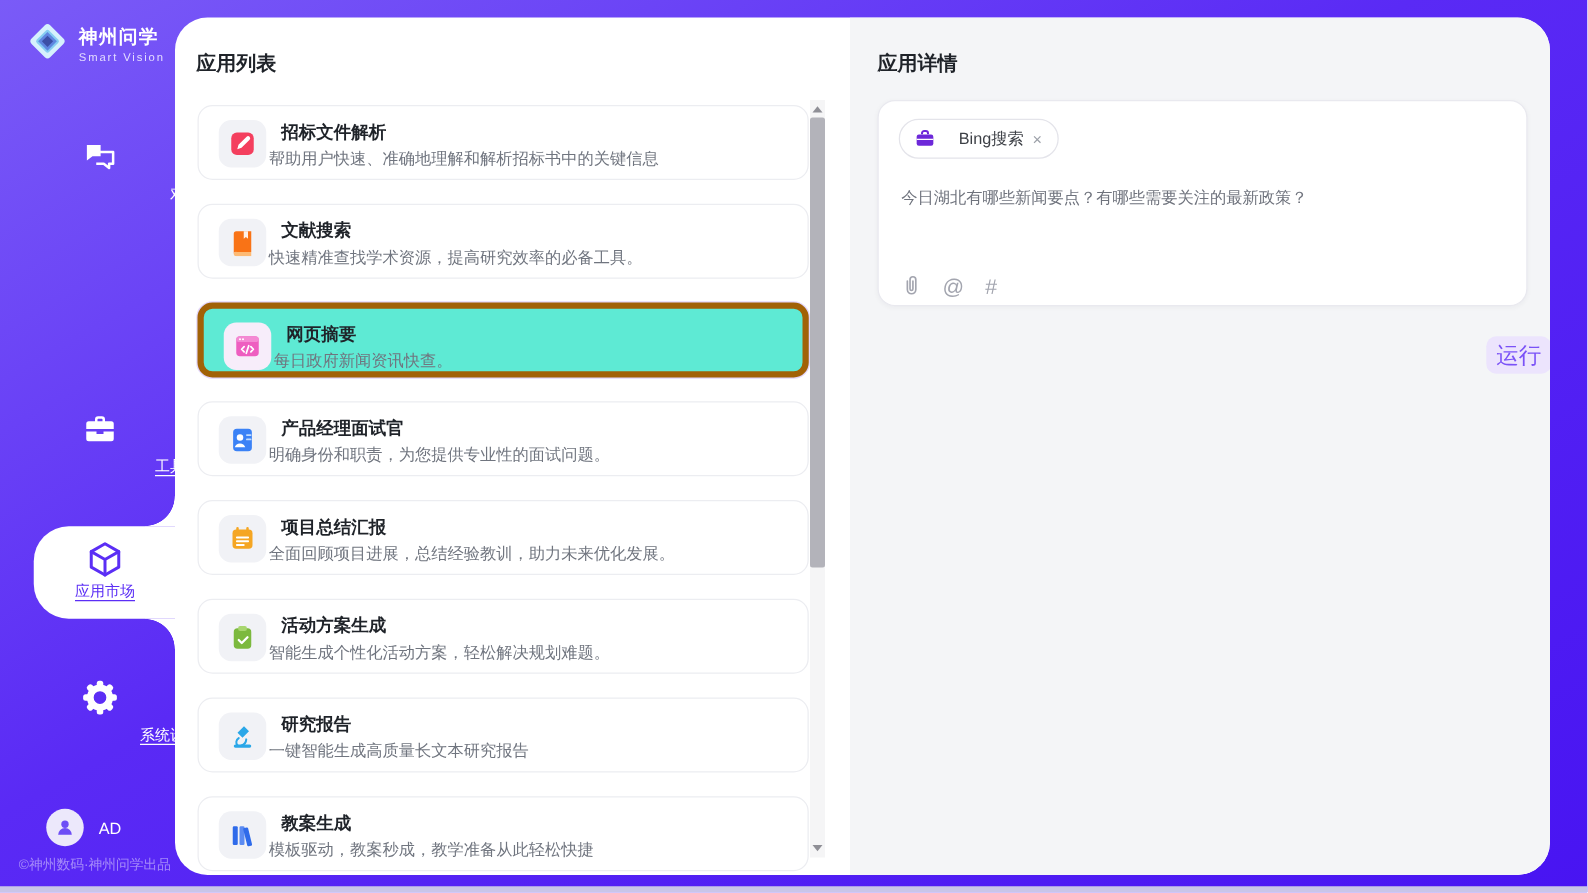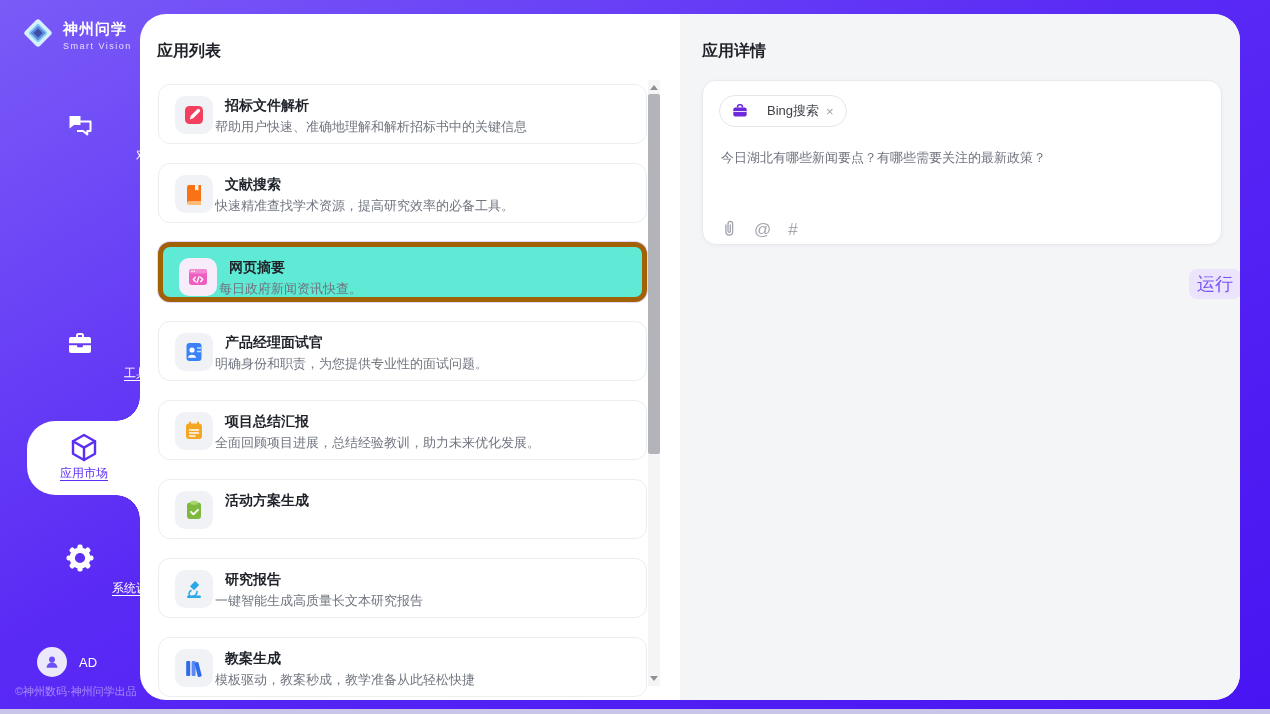--- a/index.html
+++ b/index.html
@@ -226,20 +226,21 @@
 
       <div class="app-card">
         <span class="icon-tile">
             <svg width="22" height="22" viewBox="0 0 22 22">
           <rect x="4" y="3.6" width="14" height="16.4" rx="3" fill="#7cb93e"></rect>
           <rect x="7.5" y="1.8" width="7" height="4" rx="1.6" fill="#a8d66f"></rect>
           <path d="m8 13 2.4 2.4L15 10.8" fill="none" stroke="#fff" stroke-width="1.8" stroke-linecap="round" stroke-linejoin="round"></path>
         </svg>
           </span>
         <div class="app-name">活动方案生成</div>
+        <div class="app-desc">智能生成个性化活动方案，轻松解决规划难题。</div>
       </div>
 
       <div class="app-card">
         <span class="icon-tile">
             <svg width="22" height="22" viewBox="0 0 22 22">
           <path d="m12.2 3 4 4-5.2 5.2-4-4z" fill="#2aa7e8"></path>
           <path d="M8 12.5c-2.2 1.5-2.6 4-1 5.6M14 13.5a5.2 5.2 0 0 1-4 4.8" fill="none" stroke="#2aa7e8" stroke-width="1.6" stroke-linecap="round"></path>
           <rect x="4" y="17.5" width="14" height="2.6" rx="1.3" fill="#2aa7e8"></rect>
         </svg>
           </span>

